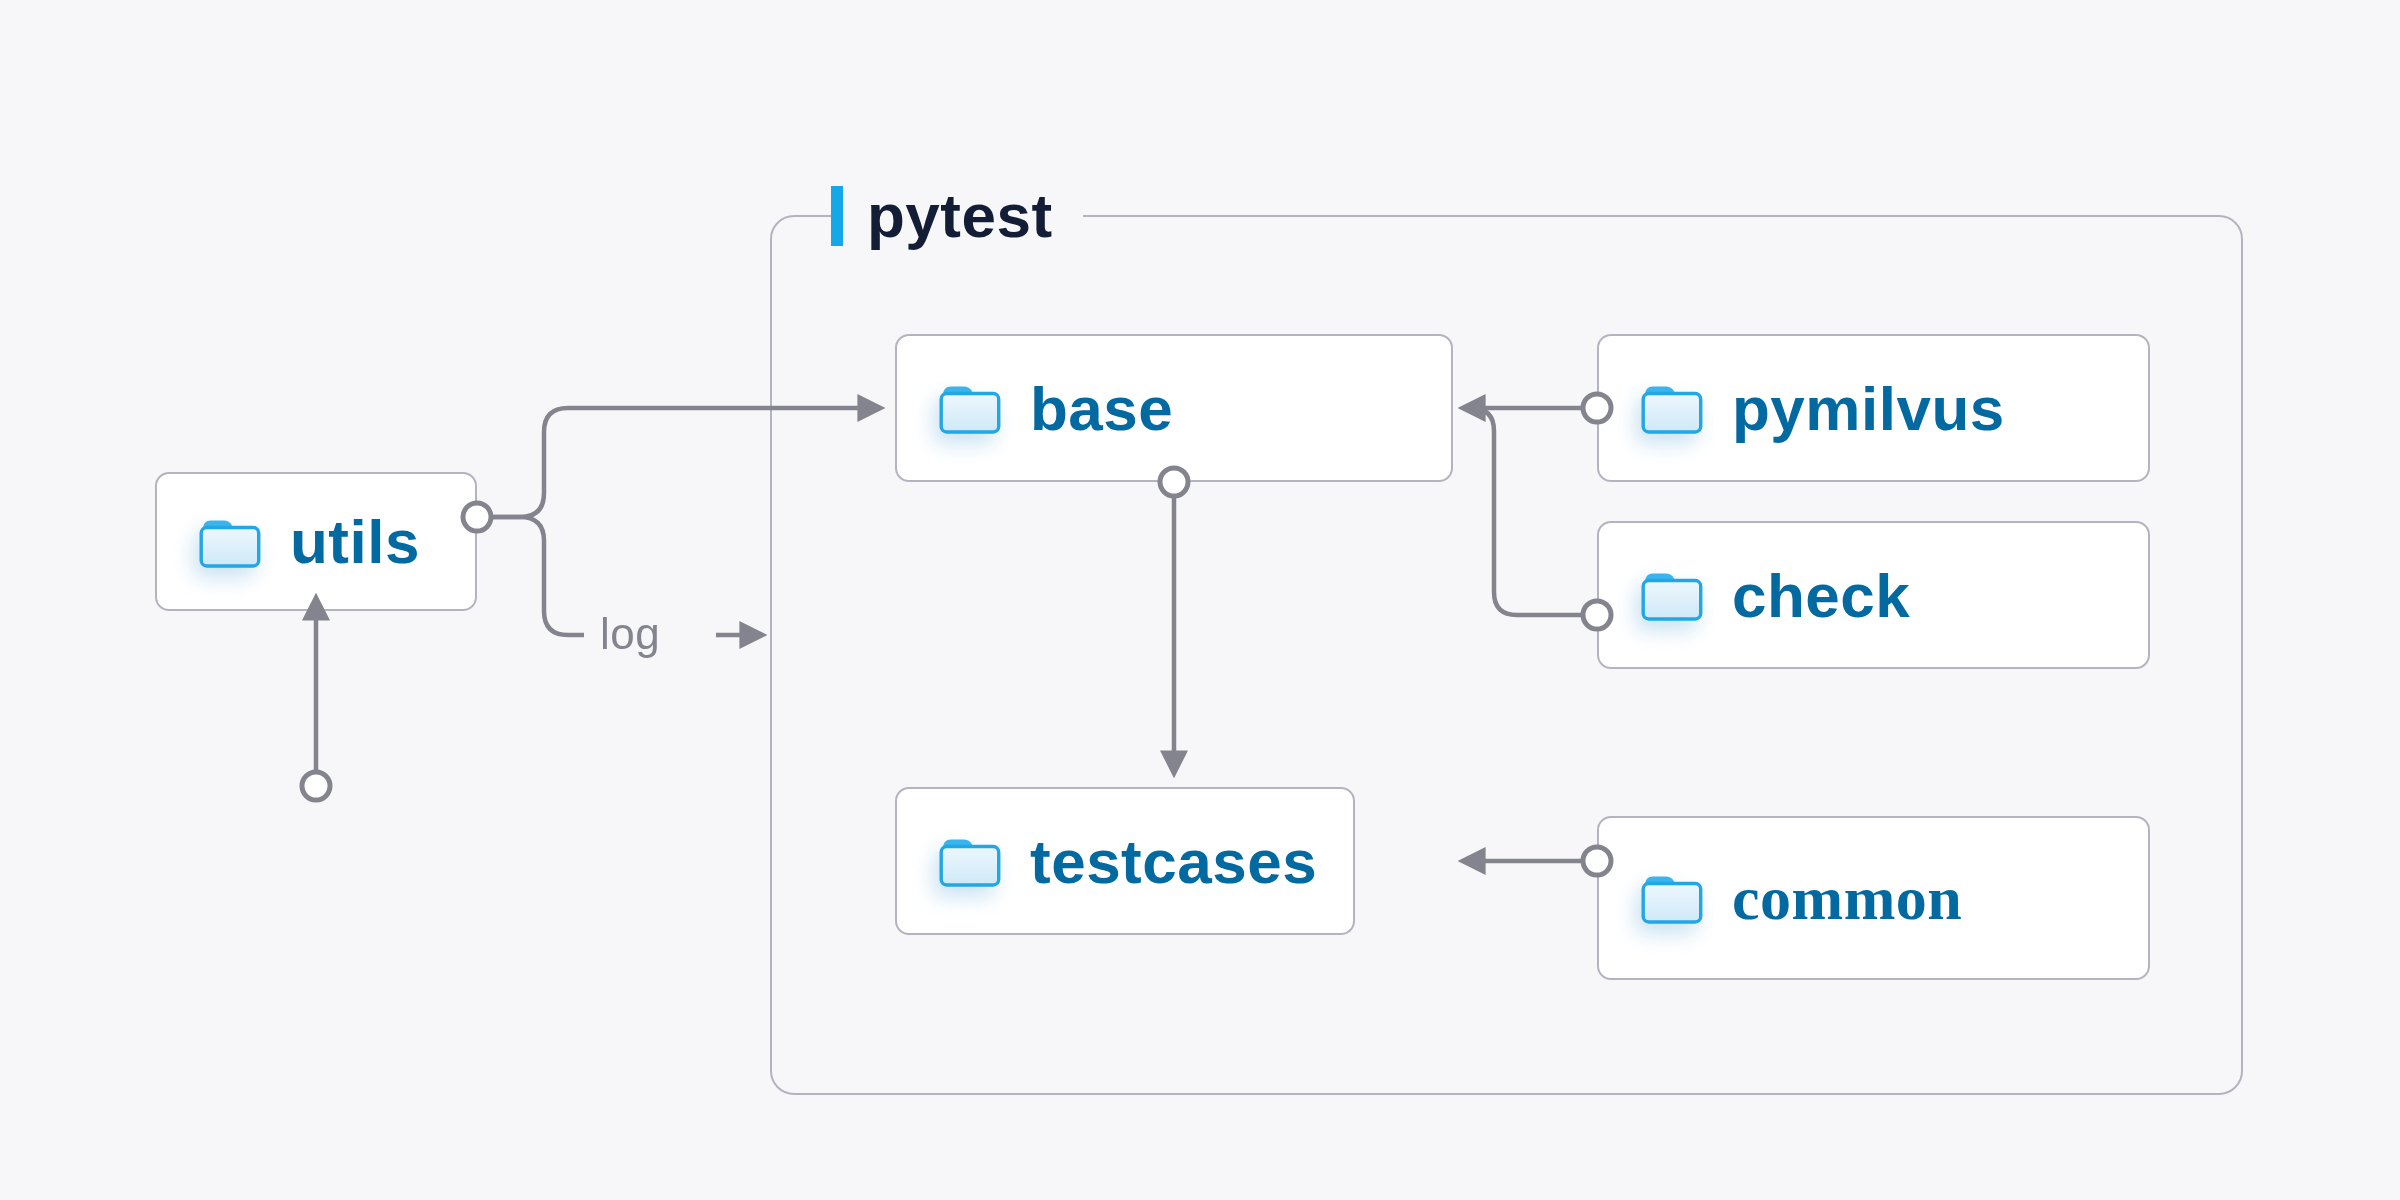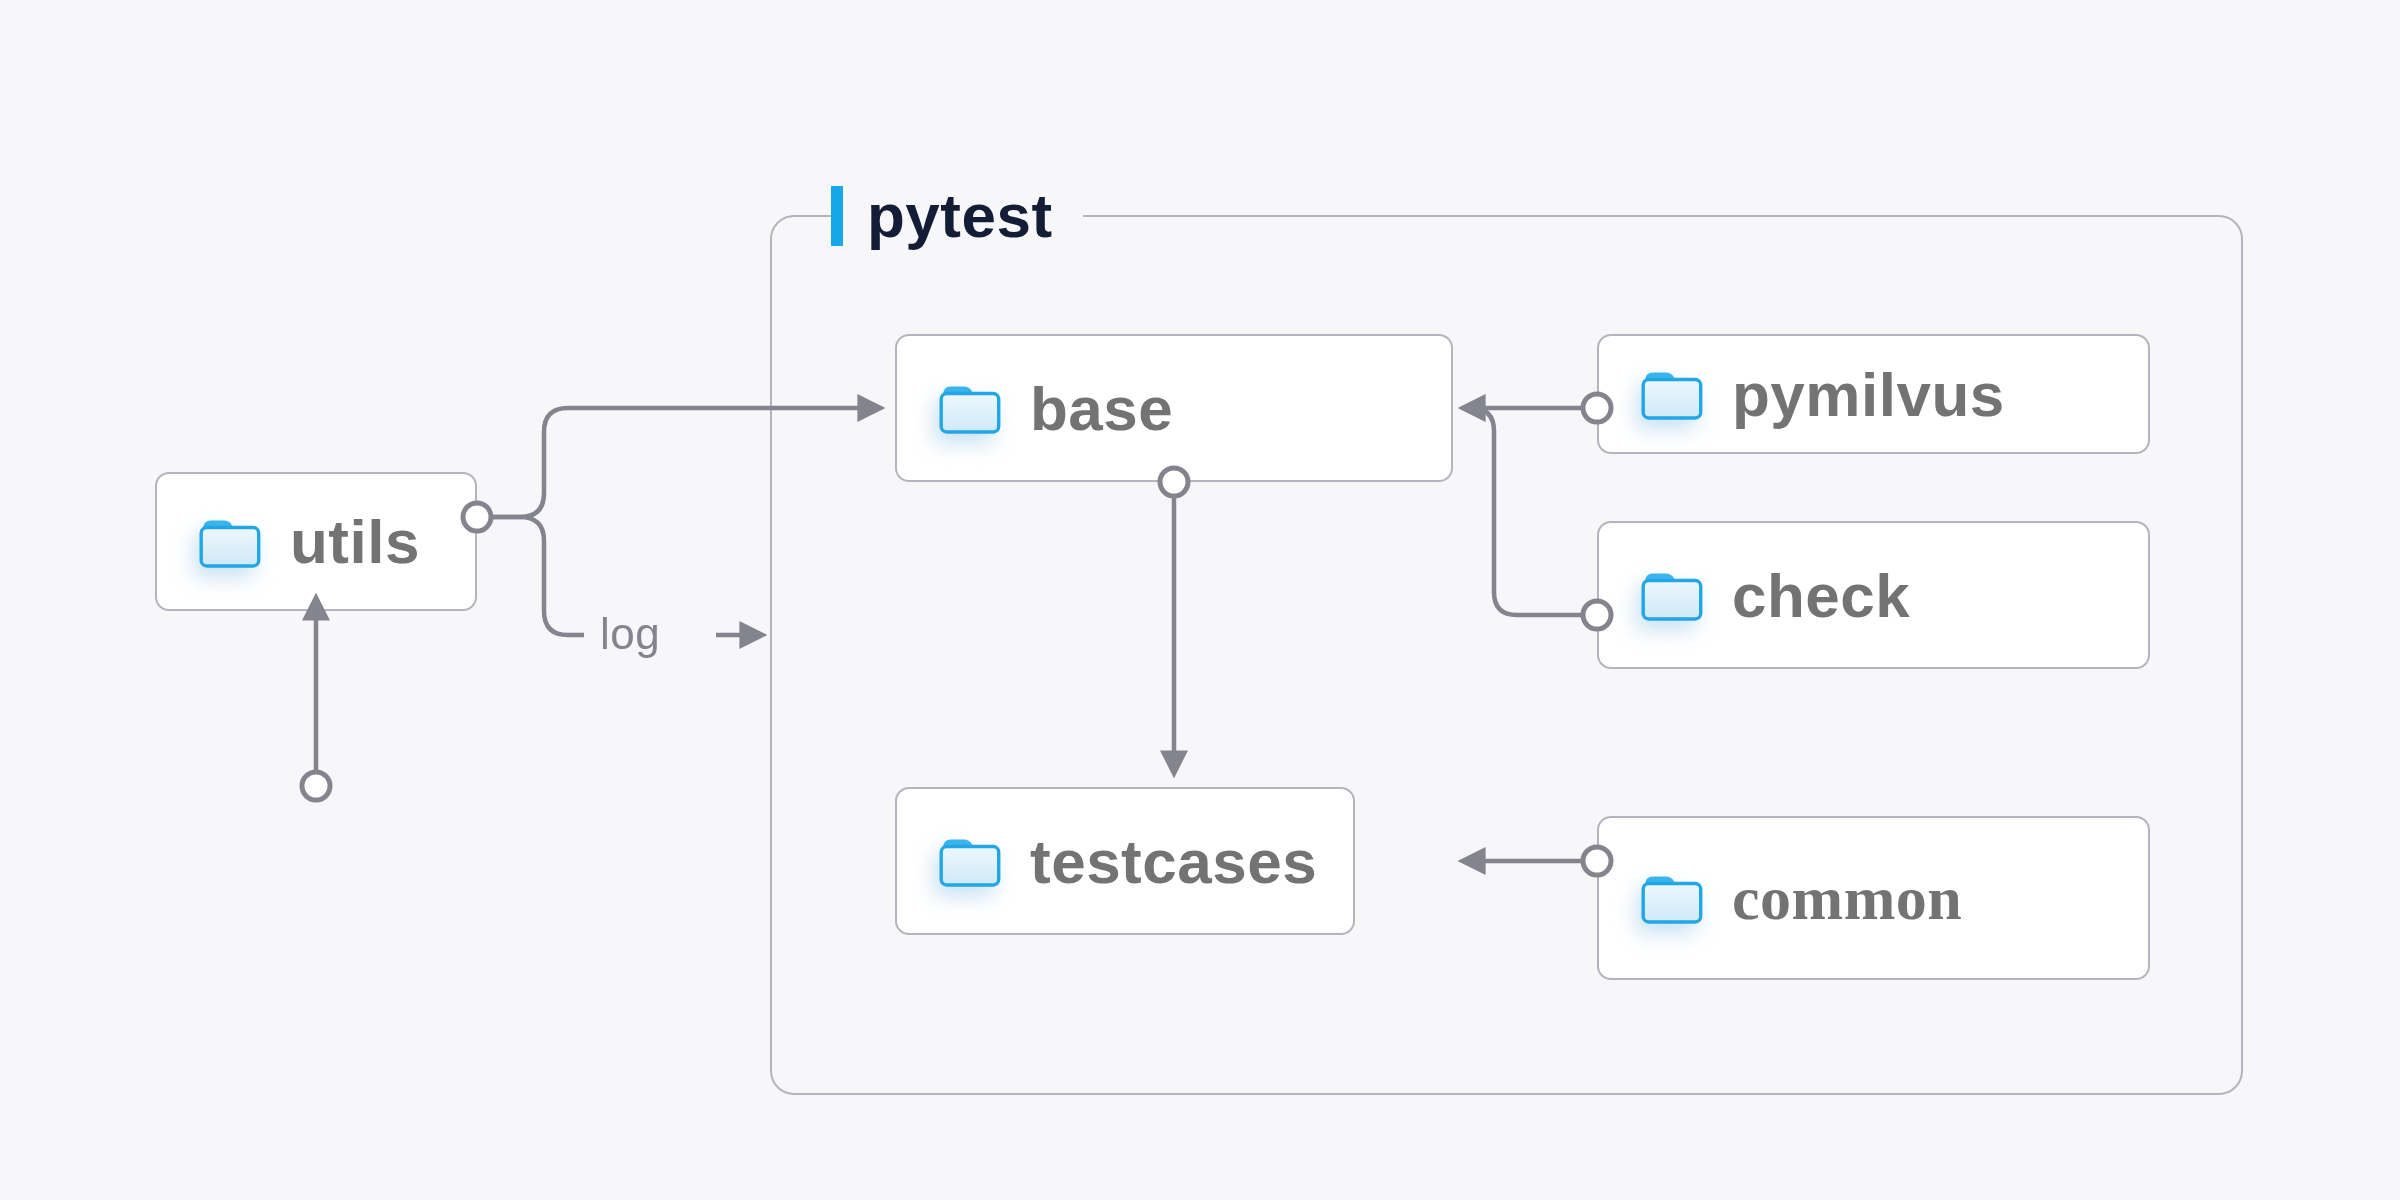--- a/index.html
+++ b/index.html
@@ -20,27 +20,27 @@
   .accent-bar{width:12px;height:60px;background:#16a7e9;flex:0 0 auto;}
   .group-title{
     font-size:62px;line-height:60px;font-weight:700;color:#131d36;letter-spacing:.5px;
   }
   
   .node{
     position:absolute;display:flex;align-items:center;gap:27px;
     background:#ffffff;border:2.5px solid #b3b4c0;border-radius:14px;
     box-sizing:border-box;padding-left:40px;
   }
-  .node .label{font-size:62px;font-weight:700;color:#737373;letter-spacing:.5px;}
+  .node .label{font-size:62px;font-weight:700;color:#0369a1;letter-spacing:.5px;}
   .folder{width:66px;height:54px;flex:0 0 auto;
     filter:drop-shadow(-6px 10px 10px rgba(96,170,220,.33));}
   #n-utils    {left:155px; top:444px; width:322px;height:139px;margin-top:28px;}
   #n-config   {left:155px; top:786px; width:322px;height:146px;}
   #n-base     {left:895px; top:334px; width:558px;height:148px;}
-  #n-pymilvus {left:1597px;top:334px; width:553px;height:120px;}
+  #n-pymilvus {left:1597px;top:334px; width:553px;height:148px;}
   #n-check    {left:1597px;top:521px; width:553px;height:148px;}
   #n-testcases{left:895px; top:787px; width:460px;height:148px;}
   #n-common   {left:1597px;top:816px; width:553px;height:164px;font-family:Liberation Serif, serif;}
   
   .edge-label{
     position:absolute;left:600px;top:601px;font-size:44px;line-height:66px;
     font-weight:400;color:#84848e;letter-spacing:.5px;
   }
   
   .edges-layer{position:absolute;left:0;top:0;width:2400px;height:1200px;pointer-events:none;}

